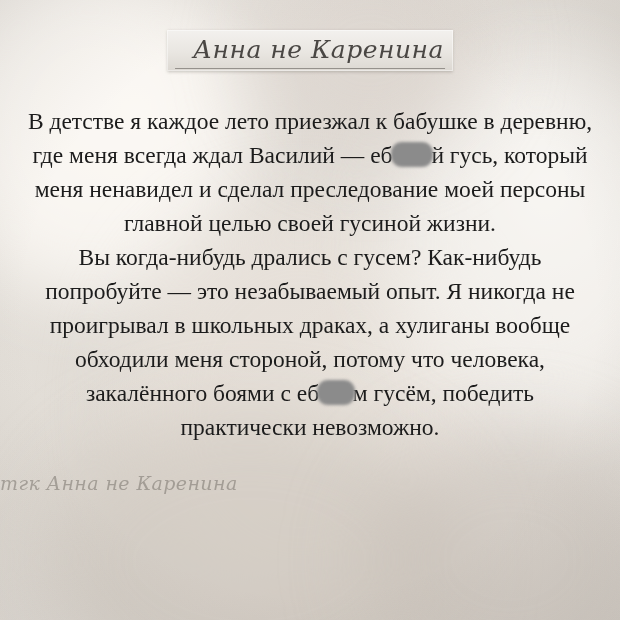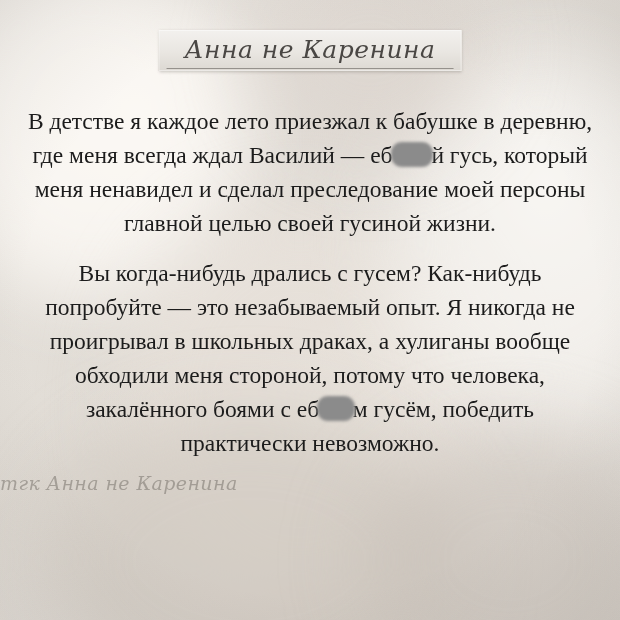--- a/index.html
+++ b/index.html
@@ -45,21 +45,21 @@
     background: radial-gradient(ellipse 520px 520px at 50% 50%, rgba(0,0,0,0) 55%, rgba(90,84,78,0.14) 100%);
     pointer-events: none;
   }
 
   
   #title-plate {
     position: absolute;
     left: 50%;
     transform: translateX(-50%);
     top: 30px;
-    padding: 7px 26px 9px 26px;
+    padding: 7px 9px 9px 26px;
     background: linear-gradient(180deg, #f3f1ee 0%, #e9e6e1 55%, #dcd8d2 100%);
     box-shadow: 0 1px 3px rgba(80,75,70,0.30), inset 0 0 0 1px rgba(255,255,255,0.45);
   }
   #title-text {
     font-family: "DejaVu Serif", serif;
     font-style: italic;
     font-size: 25px;
     line-height: 1;
     color: #4a4744;
     white-space: nowrap;
@@ -84,21 +84,21 @@
     text-align: center;
     color: #1c1c1c;
     font-family: Liberation Serif, serif;
     font-size: 23.5px;
     line-height: 34px;
   }
   .para {
     margin: 0;
   }
   .para + .para {
-    margin-top: 16px;
+    margin-top: 0;
   }
   .redacted {
     position: relative;
     display: inline-block;
     color: transparent;
   }
   .redacted::after {
     content: "";
     position: absolute;
     left: -2px;

